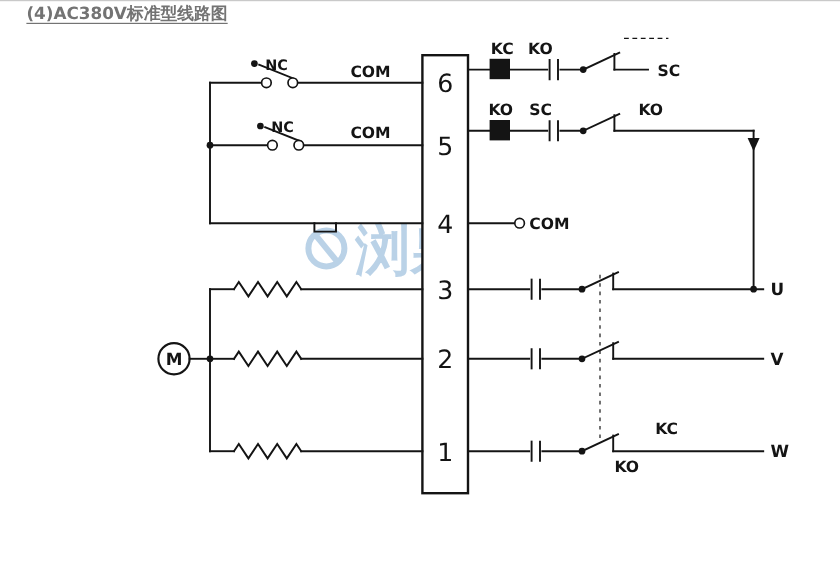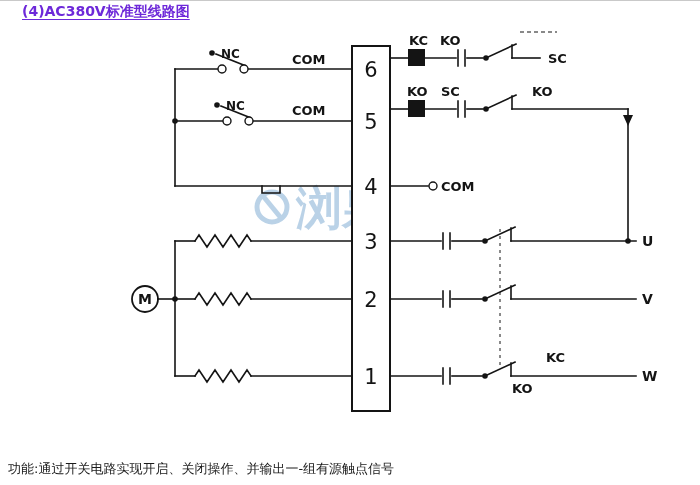--- a/index.html
+++ b/index.html
@@ -8,21 +8,21 @@
     width:700px; height:485px;
     background:#ffffff;
     border-top:1px solid #c9c9c9;
     border-right:1px solid #e3e3e3;
     overflow:hidden;
     font-family:"DejaVu Sans", sans-serif;
   }
   .title {
     position:absolute; left:22px; top:2px;
     font-size:14px; font-weight:bold;
-    color:#6d28d9;
+    color:#737373;
     text-decoration:underline;
     text-underline-offset:3px;
     font-family:"DejaVu Sans", sans-serif;
   }
   .footer1 {
     position:absolute; left:22px; top:437px;
     font-size:13px; color:#1a1a1a;
   }
   .footer2 {
     position:absolute; left:8px; top:459px;
@@ -192,15 +192,14 @@
       <line class="wire" x1="511" y1="362" x2="511" y2="375"></line>
       <line class="wire" x1="511" y1="375" x2="636" y2="375"></line>
       <text class="lbl" x="546" y="361">KC</text>
       <text class="lbl" x="512" y="392">KO</text>
       <text class="phase" x="642" y="380">W</text>
     </g>
 
     <line class="gang" x1="500" y1="228" x2="500" y2="368"></line>
   </svg>
 
-  <div class="footer2">功能:通过开关电路实现开启、关闭操作、并输出一-组有源触点信号</div>
 
 </div>
 
 </body></html>

